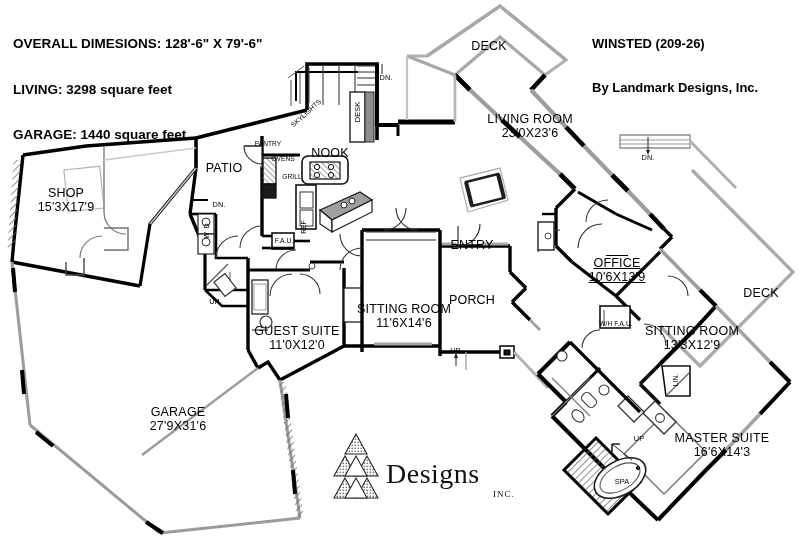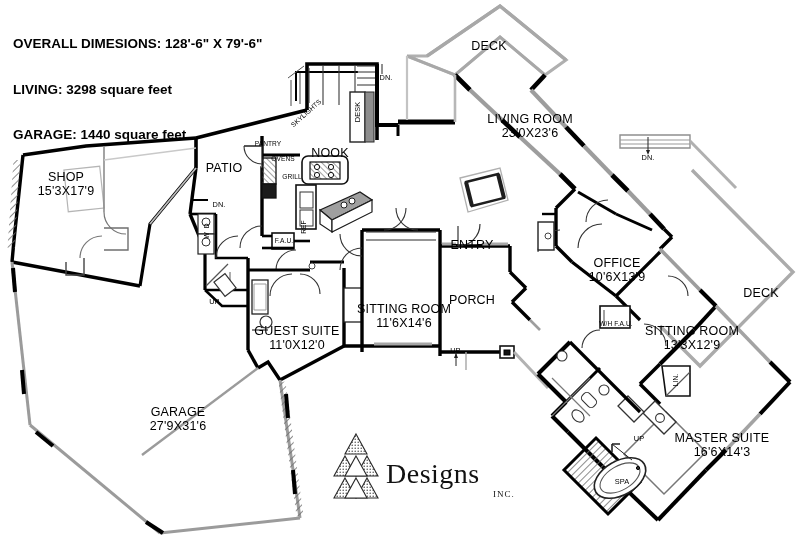--- a/index.html
+++ b/index.html
@@ -29,20 +29,24 @@
 </style>
 </head>
 <body>
 
 <div id="page">
 
   <div class="hdr" id="hdr-left">
     <div>OVERALL DIMESIONS: 128'-6" X 79'-6"</div>
     <div>LIVING: 3298 square feet</div>
     <div>GARAGE: 1440 square feet</div>
+  </div>
+  <div class="hdr" id="hdr-right">
+    <div>WINSTED (209-26)</div>
+    <div>By Landmark Designs, Inc.</div>
   </div>
 
   <svg id="plan" viewBox="0 0 800 539">
     <defs>
       <pattern id="hatch45" width="5" height="5" patternTransform="rotate(45)" patternUnits="userSpaceOnUse">
         <line x1="0" y1="0" x2="0" y2="5" stroke="#6f6f6f" stroke-width="1.6"></line>
       </pattern>
       <pattern id="hatchv" width="4" height="4" patternTransform="rotate(-45)" patternUnits="userSpaceOnUse">
         <line x1="0" y1="0" x2="0" y2="4" stroke="#7a7a7a" stroke-width="1.4"></line>
       </pattern>
@@ -386,23 +390,23 @@
 
   <div id="room-labels">
     <div class="lbl rm" style="left:489px;top:33px;">
       <div>DECK</div><div></div></div>
     <div class="lbl rm" style="left:530px;top:113px;">
       <div>LIVING ROOM</div><div>23'0X23'6</div></div>
     <div class="lbl rm" style="left:330px;top:140px;">
       <div>NOOK</div><div></div></div>
     <div class="lbl rm" style="left:224px;top:155px;">
       <div>PATIO</div><div></div></div>
-    <div class="lbl rm" style="left:66px;top:171px;">
+    <div class="lbl rm" style="left:66px;top:187px;">
       <div>SHOP</div><div>15'3X17'9</div></div>
-    <div class="lbl rm" style="left:617px;top:257px;">
+    <div class="lbl rm" style="left:617px;top:257px;text-decoration:underline;">
       <div>OFFICE</div><div>10'6X13'9</div></div>
     <div class="lbl rm" style="left:761px;top:280px;">
       <div>DECK</div><div></div></div>
     <div class="lbl rm" style="left:404px;top:303px;">
       <div>SITTING ROOM</div><div>11'6X14'6</div></div>
     <div class="lbl rm" style="left:472px;top:232px;">
       <div>ENTRY</div><div></div></div>
     <div class="lbl rm" style="left:472px;top:287px;">
       <div>PORCH</div><div></div></div>
     <div class="lbl rm" style="left:297px;top:325px;">

